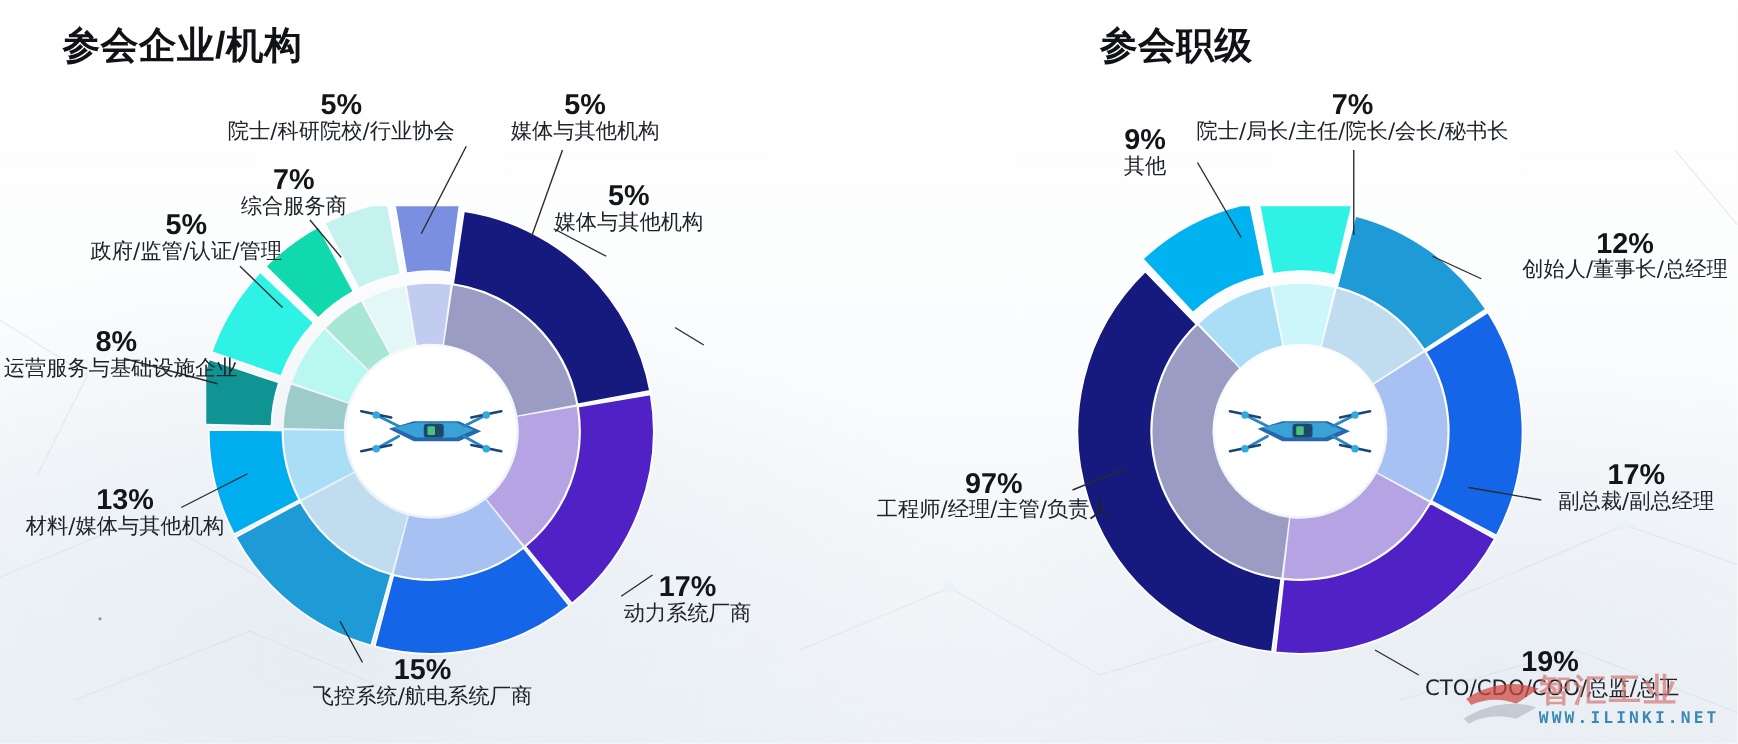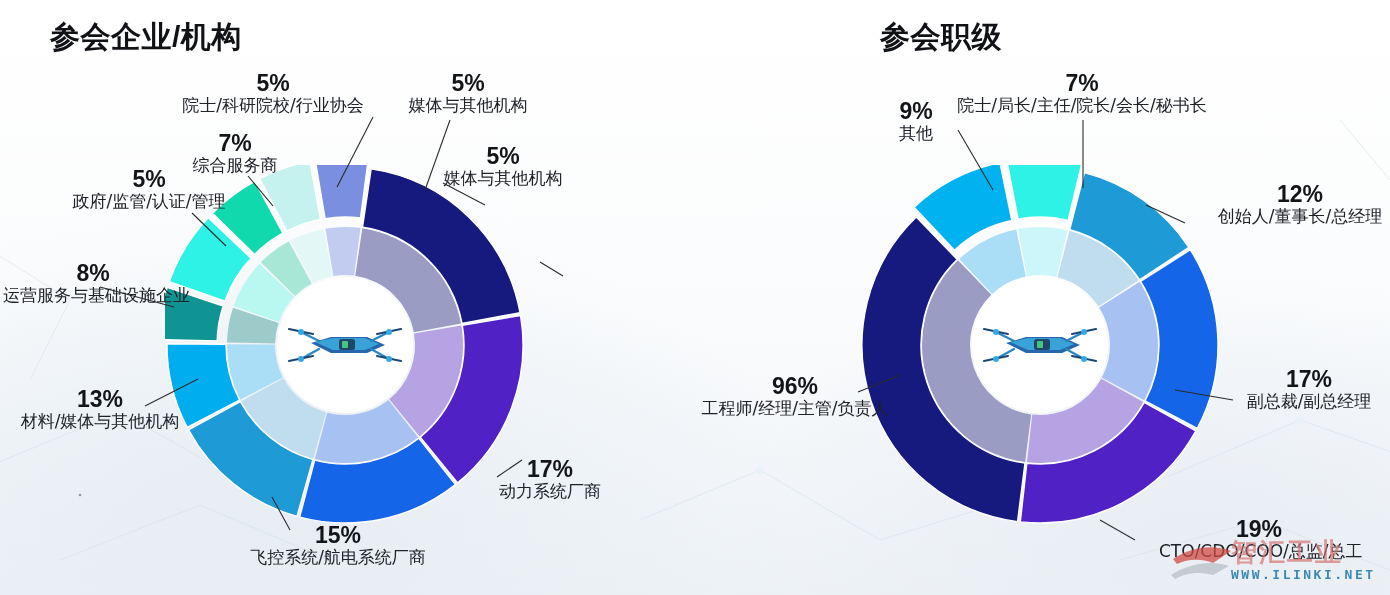--- a/index.html
+++ b/index.html
@@ -294,27 +294,27 @@
     <div class="callout c-center pct-center" style="left:515px;top:183px;width:180px;">
       <span class="pct">12%</span>
       <span class="desc">创始人/董事长/总经理</span>
     </div>
 
     <div class="callout c-center pct-center" style="left:540px;top:368px;width:148px;">
       <span class="pct">17%</span>
       <span class="desc">副总裁/副总经理</span>
     </div>
 
-    <div class="callout c-center pct-center" style="left:464px;top:518px;width:200px;">
+    <div class="callout c-center pct-center" style="left:445px;top:518px;width:200px;">
       <span class="pct">19%</span>
       <span class="desc">CTO/CDO/COO/总监/总工</span>
     </div>
 
     <div class="callout c-center pct-center" style="left:0px;top:375px;width:200px;">
-      <span class="pct">96%</span>
+      <span class="pct">97%</span>
       <span class="desc">工程师/经理/主管/负责人</span>
     </div>
   </div>
 
   <div class="watermark">
     <svg width="215" height="62" viewBox="0 0 215 62">
       <path d="M4 30 C22 18, 44 15, 62 22 L44 34 C32 29, 18 30, 8 35 Z" fill="#cf4a42" opacity="0.78"></path>
       <path d="M2 46 C20 34, 44 31, 60 37 L44 46 C30 42, 16 44, 6 50 Z" fill="#b9bfc6" opacity="0.78"></path>
     </svg>
     <div class="wm-text">智汇工业</div>

